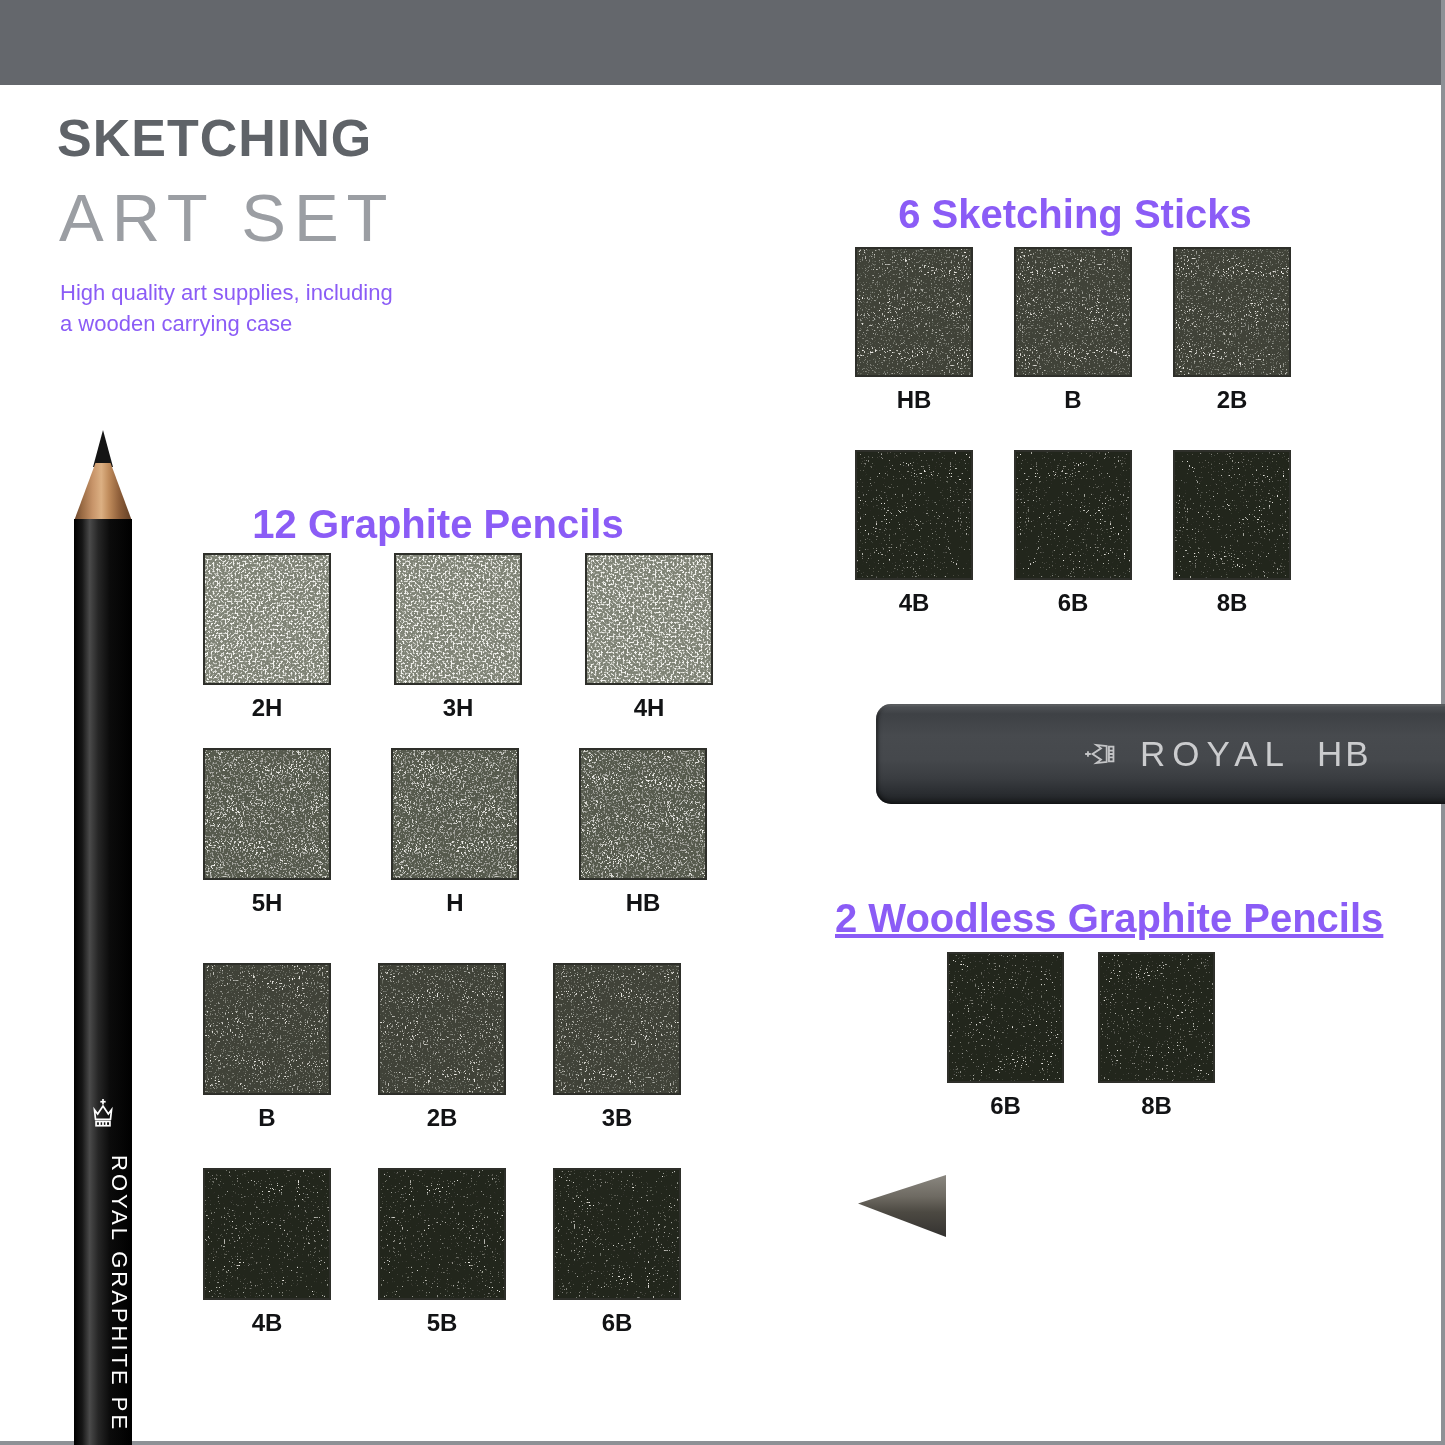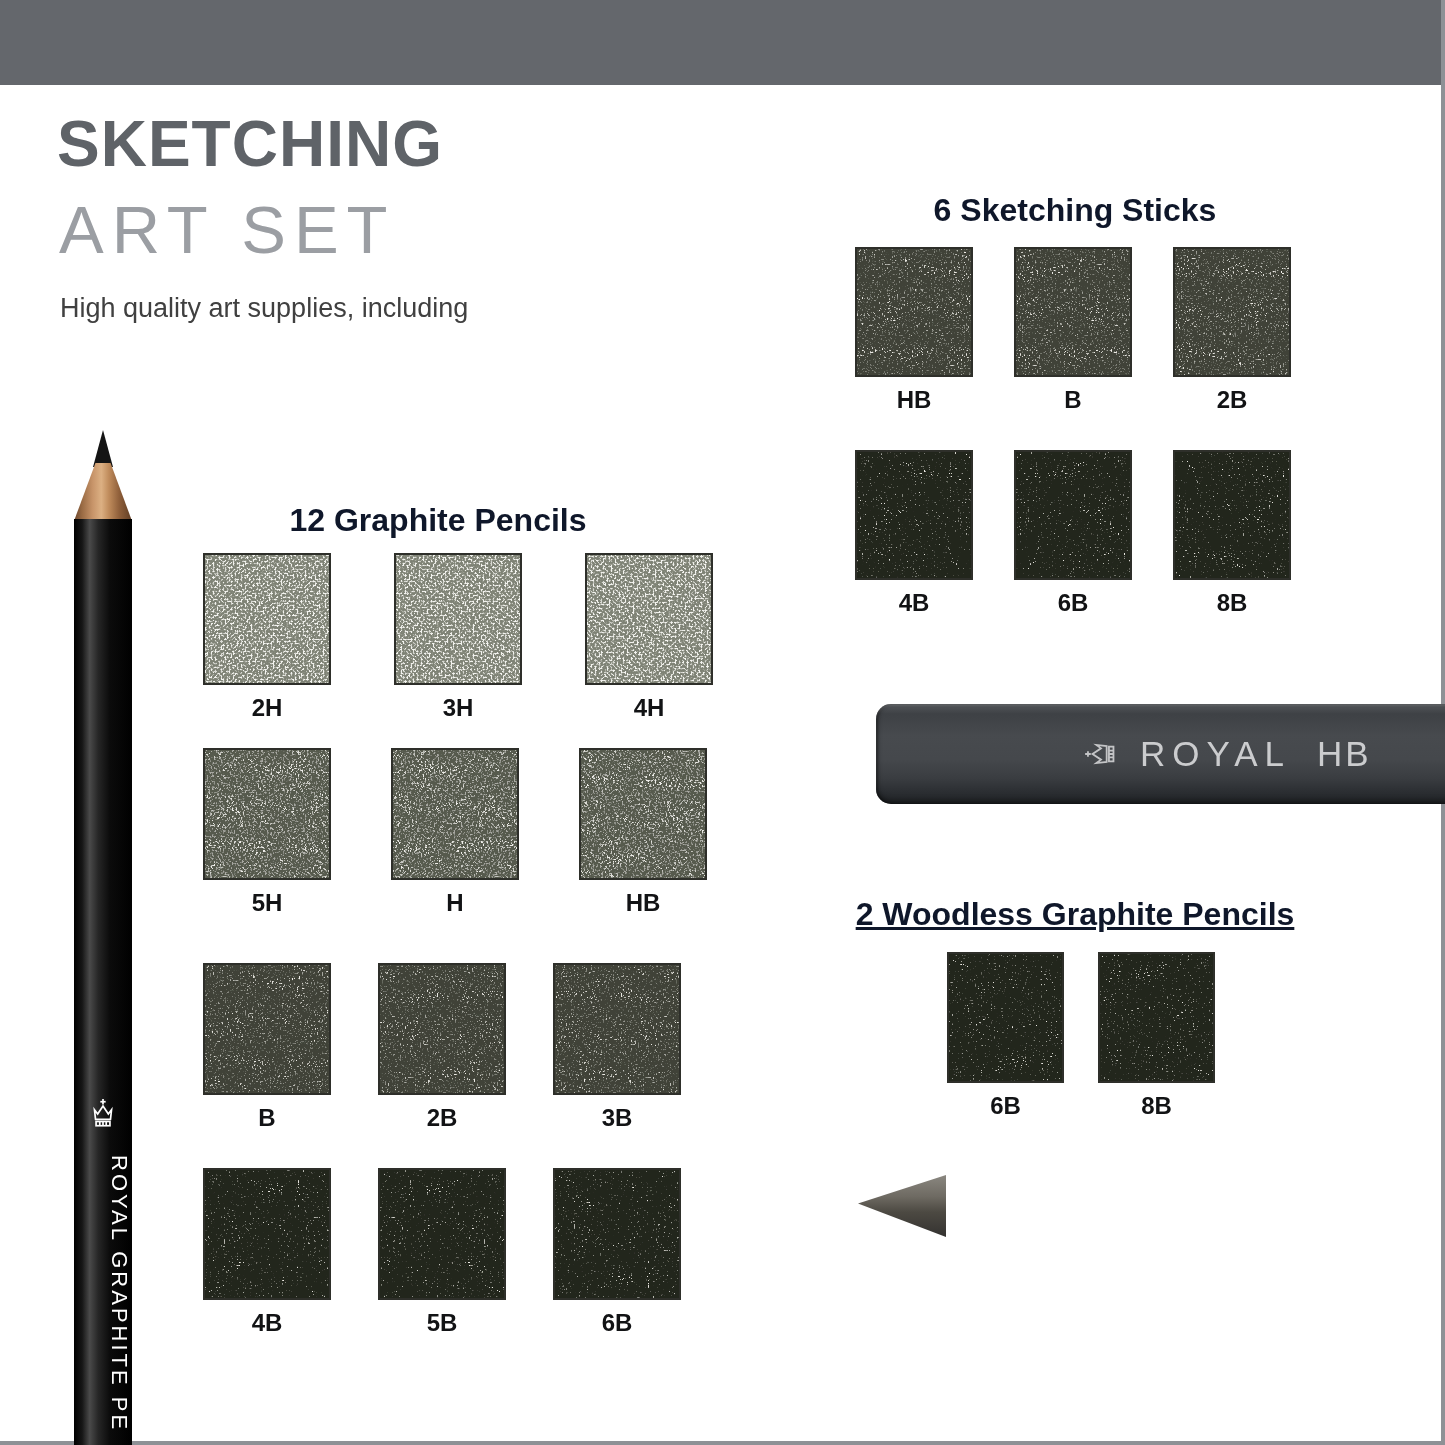--- a/index.html
+++ b/index.html
@@ -7,26 +7,26 @@
     position:relative;width:1445px;height:1445px;overflow:hidden;background:#ffffff;
     font-family:"Liberation Sans","DejaVu Sans",sans-serif;
   }
   
   .topbar{position:absolute;left:0;top:0;width:1445px;height:85px;background:#64676c;}
   .edge-right{position:absolute;right:0;top:0;width:4px;height:1445px;background:#8e9196;}
   .edge-bottom{position:absolute;left:0;bottom:0;width:1445px;height:4px;background:#8e9196;}
 
   
   .title-block{position:absolute;left:57px;top:112px;}
-  .title-main{font-size:64px;font-weight:800;letter-spacing:1px;color:#5f6368;line-height:1;margin:0;}
+  .title-main{font-size:52px;font-weight:800;letter-spacing:1px;color:#5f6368;line-height:1;margin:0;}
   .title-sub{font-size:67px;font-weight:400;letter-spacing:8px;color:#9b9ea3;line-height:1;margin:20px 0 0 2px;}
-  .tagline{margin:26px 0 0 3px;font-size:27px;font-weight:400;color:#404040;line-height:1.43;}
-
-  
-  .sec-title{position:absolute;text-align:center;font-size:32px;font-weight:700;color:#0f172a;white-space:nowrap;}
+  .tagline{margin:26px 0 0 3px;font-size:22px;font-weight:400;color:#8b5cf6;line-height:1.43;}
+
+  
+  .sec-title{position:absolute;text-align:center;font-size:40px;font-weight:700;color:#8b5cf6;white-space:nowrap;}
   .row{position:absolute;display:flex;}
   .cell{display:flex;flex-direction:column;align-items:center;}
   .slabel{margin-top:11px;font-size:24px;font-weight:700;color:#121315;line-height:1;}
 
   
   .sw{position:relative;box-sizing:border-box;border:2px solid #2e2f2a;overflow:hidden;}
   .sw svg{position:absolute;left:0;top:0;width:100%;height:100%;display:block;}
   .sw.l{background:repeating-linear-gradient(113deg, rgba(110,114,102,.20) 0 2px, rgba(255,255,255,0) 2px 6px),#f3f3ef;}
   .sw.m{background:repeating-linear-gradient(97deg, rgba(96,100,88,.25) 0 2px, rgba(255,255,255,0) 2px 6px),#efeeea;}
   .sw.d{background:repeating-linear-gradient(92deg, rgba(80,84,72,.25) 0 2px, rgba(255,255,255,0) 2px 5px),#eceae5;}
@@ -113,20 +113,21 @@
 
   <div class="topbar"></div>
   <div class="edge-right"></div>
   <div class="edge-bottom"></div>
 
   <div class="title-block">
     <h1 class="title-main">SKETCHING</h1>
     <div class="title-sub">ART SET</div>
     <div class="tagline">
       <div>High quality art supplies, including</div>
+      <div>a wooden carrying case</div>
     </div>
   </div>
 
   <div class="pencil">
     <div class="lead"></div>
     <div class="wood"></div>
     <div class="pbody"></div>
     <div class="pcrown">
       <svg class="crown-svg" width="28" height="32" viewBox="0 0 26 30">
         <line x1="13" y1="1" x2="13" y2="6"></line>

